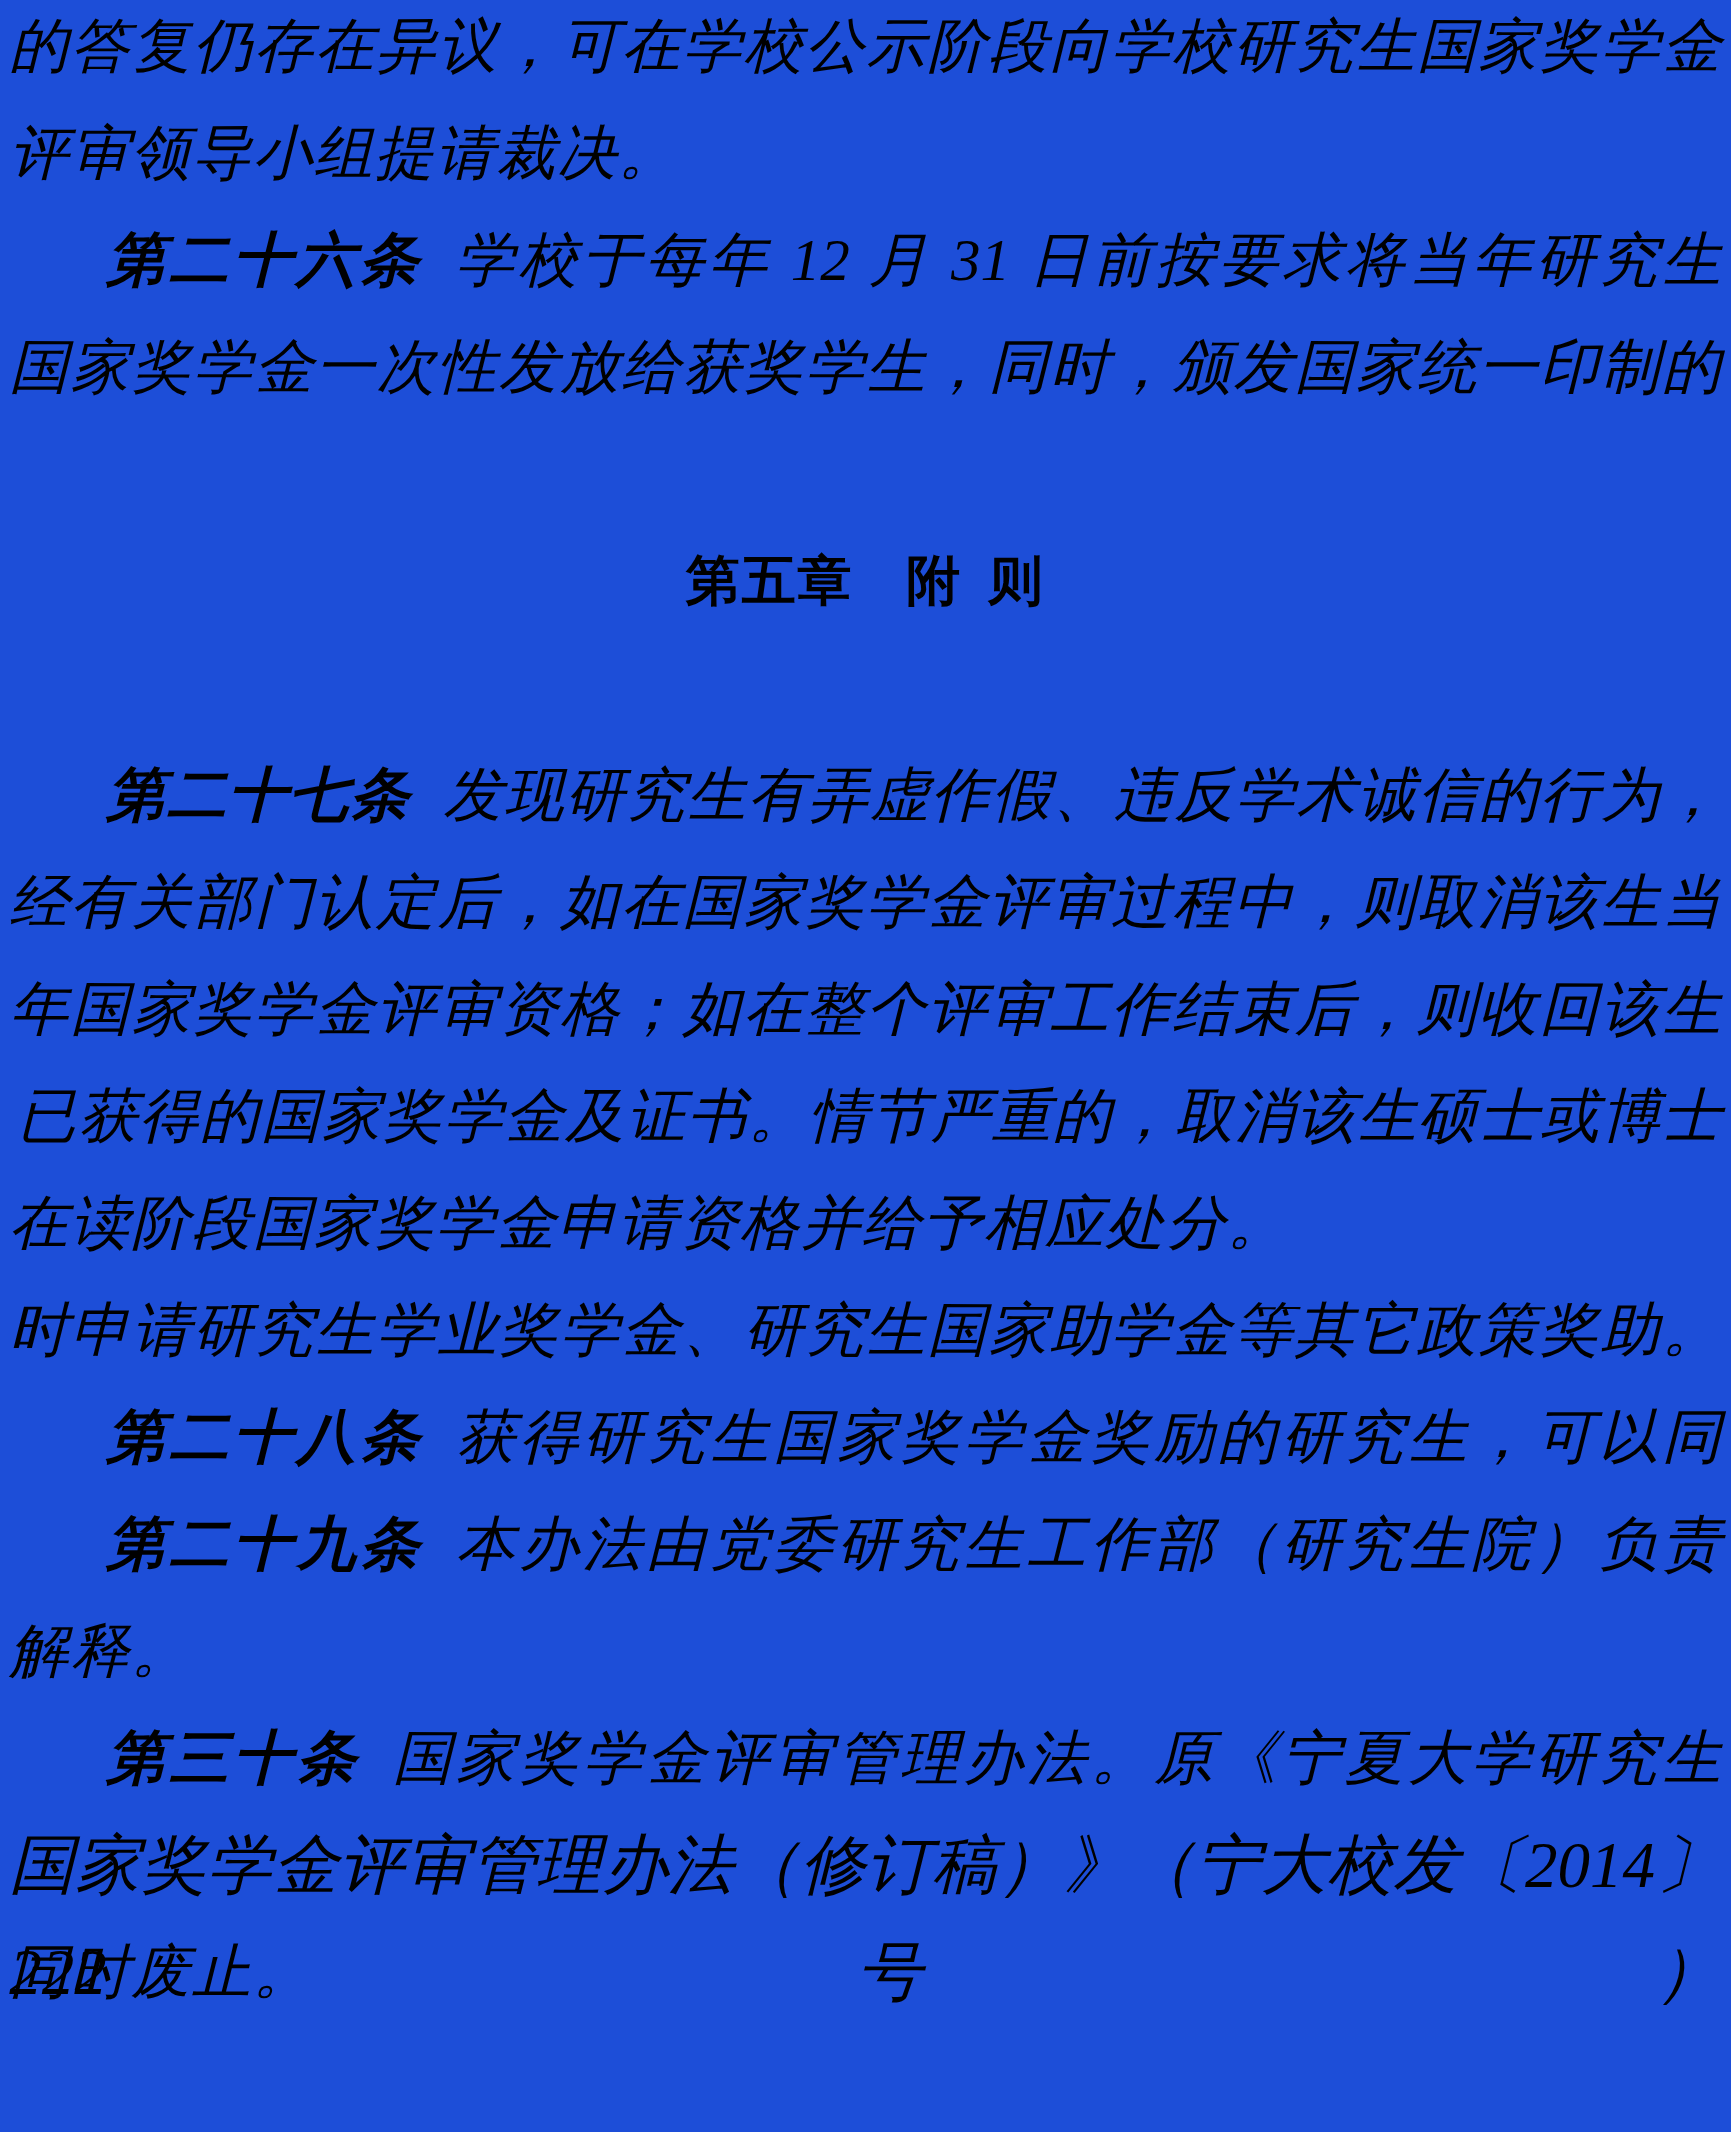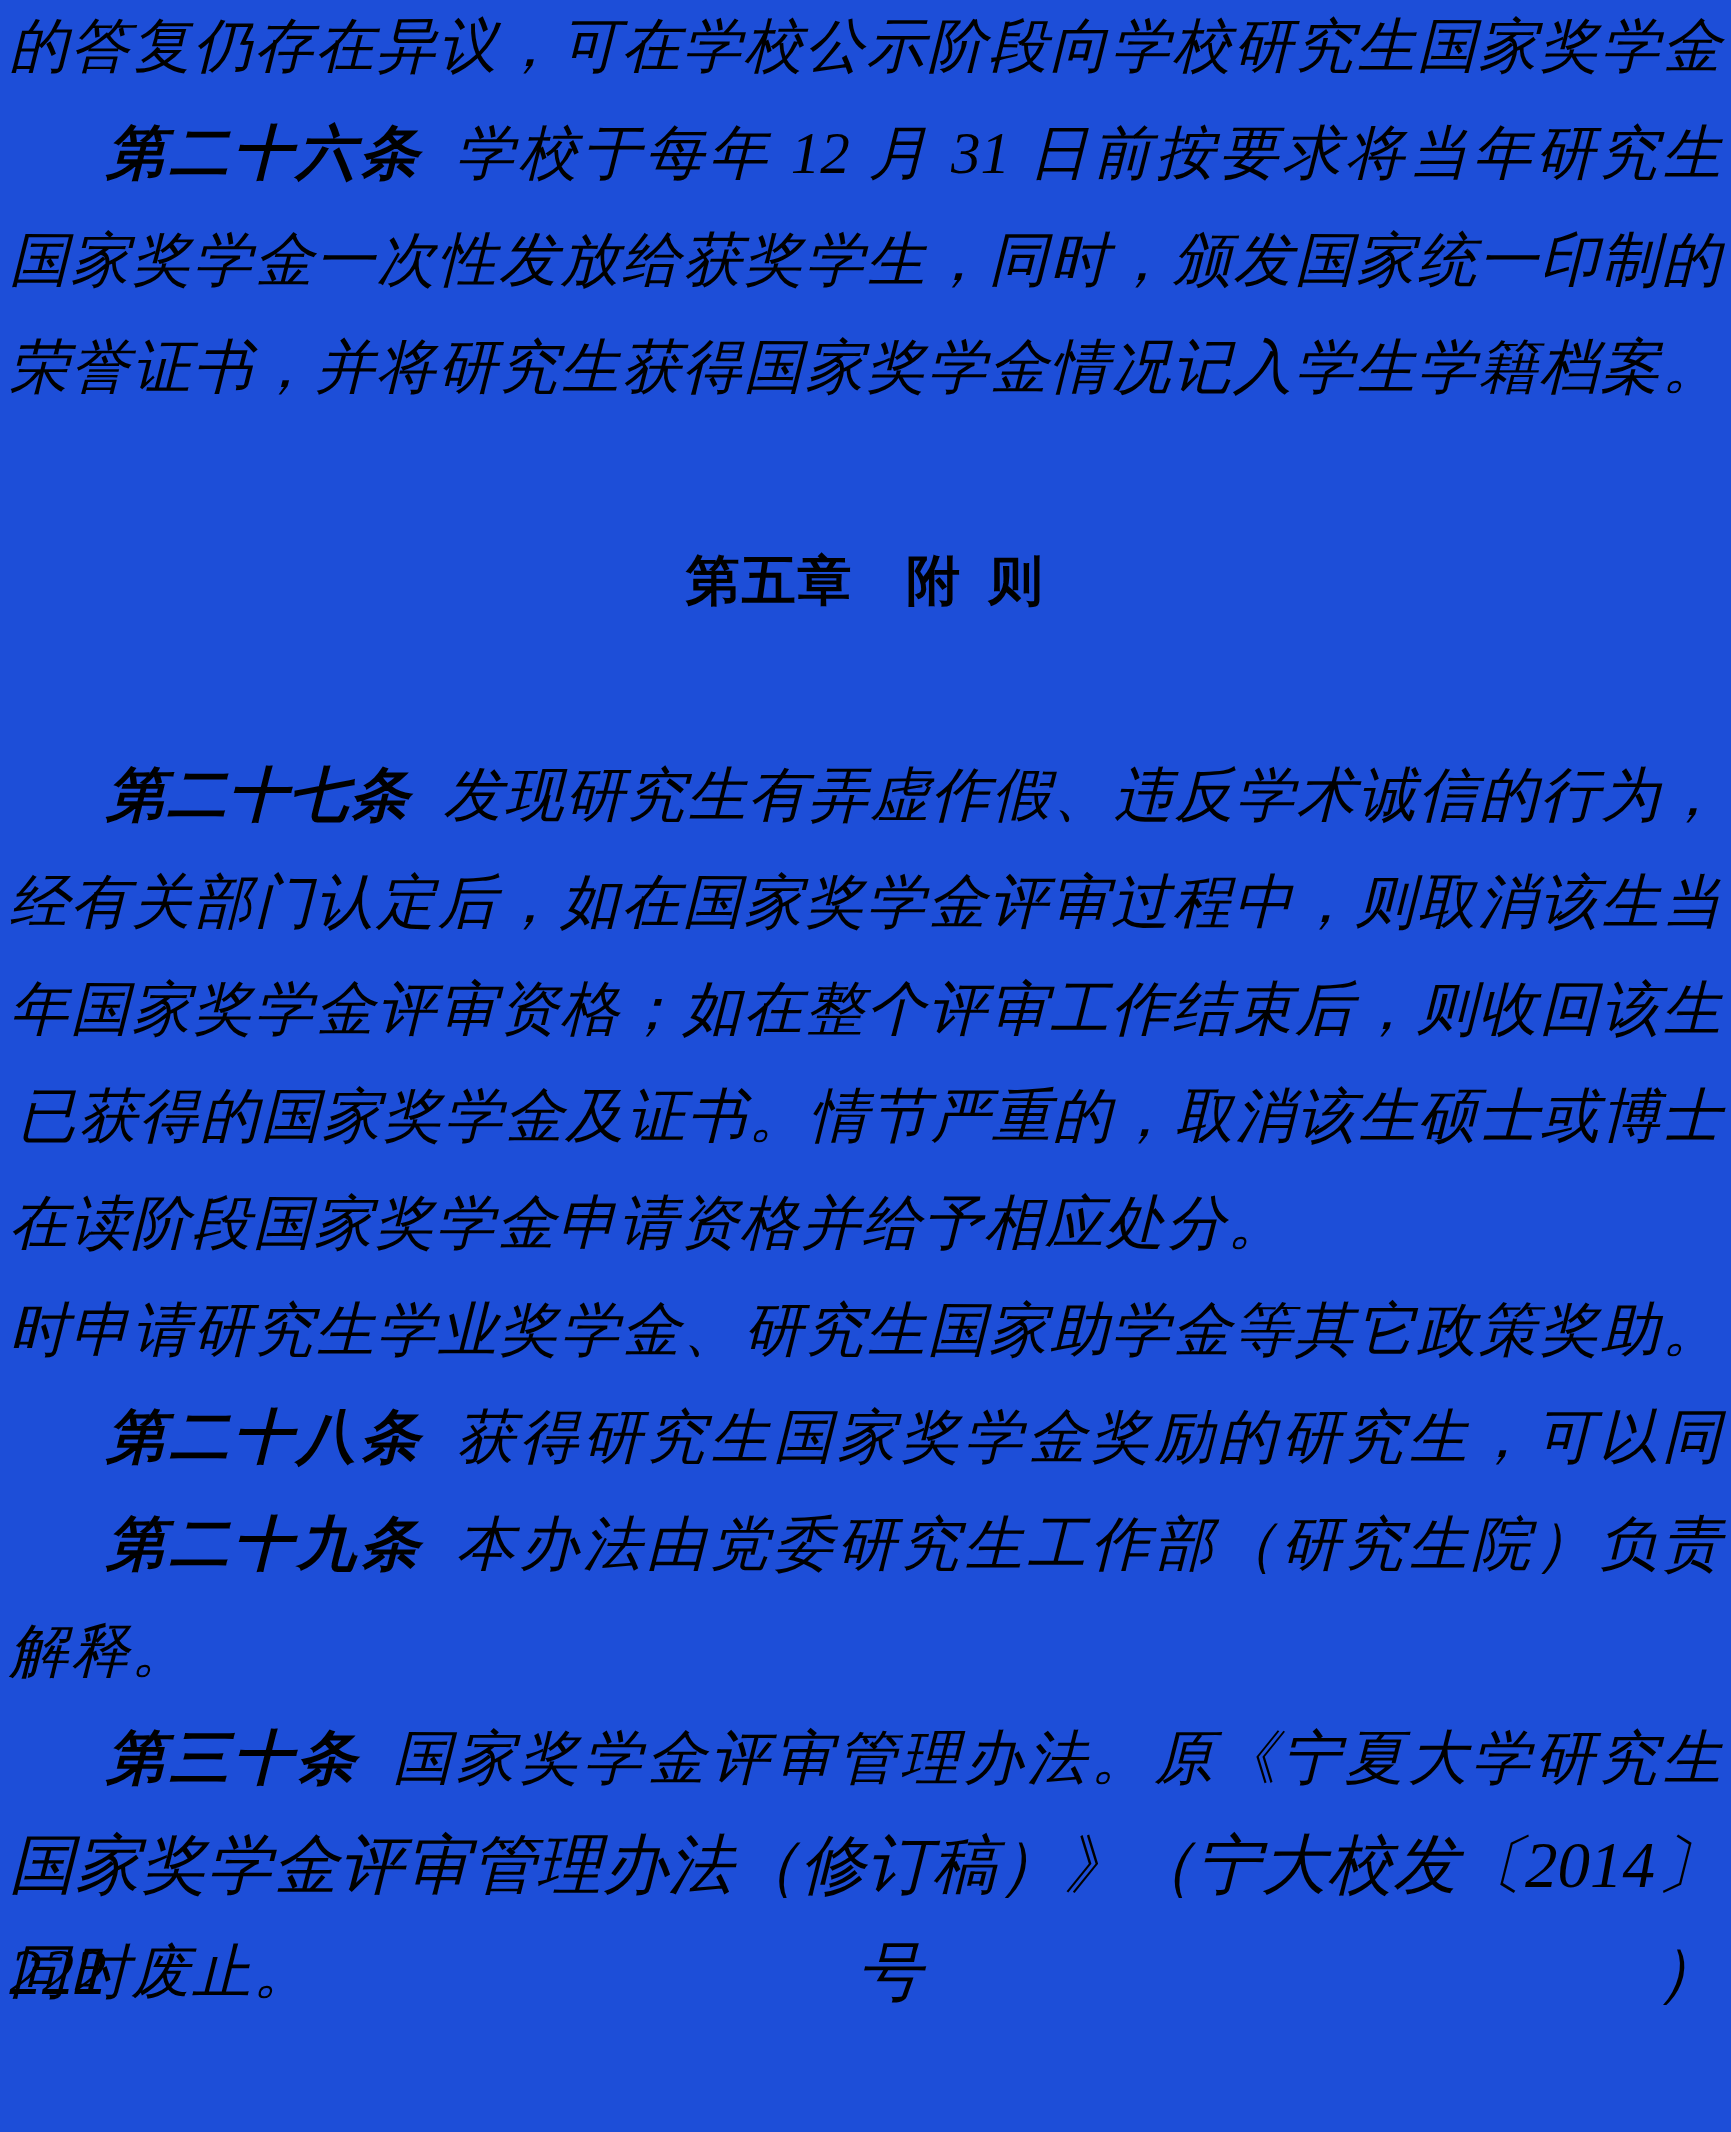--- a/index.html
+++ b/index.html
@@ -52,23 +52,23 @@
     white-space: pre;
   }
   .line.blank { }
 </style>
 </head>
 <body>
 
 <div class="page">
   <div class="text-block">
       <div class="line justify" style="white-space: normal;"><span>的答复仍存在异议，可在学校公示阶段向学校研究生国家奖学金</span></div>
+      <div class="line"><span>评审领导小组提请裁决。</span></div>
       <div class="line justify indent" style="white-space: normal;"><span class="article-num">第二十六条</span><span>学校于每年 12 月 31 日前按要求将当年研究生</span></div>
       <div class="line justify" style="white-space: normal;"><span>国家奖学金一次性发放给获奖学生，同时，颁发国家统一印制的</span></div>
-      <div class="line justify" style="white-space: normal;"><span>荣誉证书，并将研究生获得国家奖学金情况记入学生学籍档案。</span></div>
       <div class="line blank"></div>
       <div class="line heading"><span>第五章  附 则</span></div>
       <div class="line blank"></div>
       <div class="line justify indent" style="white-space: normal;"><span class="article-num">第二十七条</span><span>发现研究生有弄虚作假、违反学术诚信的行为，</span></div>
       <div class="line justify" style="white-space: normal; font-family: Liberation Serif, serif;"><span>经有关部门认定后，如在国家奖学金评审过程中，则取消该生当</span></div>
       <div class="line justify" style="white-space: normal;"><span>年国家奖学金评审资格；如在整个评审工作结束后，则收回该生</span></div>
       <div class="line justify" style="white-space: normal; margin-left: 8px;"><span>已获得的国家奖学金及证书。情节严重的，取消该生硕士或博士</span></div>
       <div class="line"><span>在读阶段国家奖学金申请资格并给予相应处分。</span></div>
       <div class="line justify" style="white-space: normal;"><span>时申请研究生学业奖学金、研究生国家助学金等其它政策奖助。</span></div>
       <div class="line justify indent" style="white-space: normal;"><span class="article-num">第二十八条</span><span>获得研究生国家奖学金奖励的研究生，可以同</span></div>

